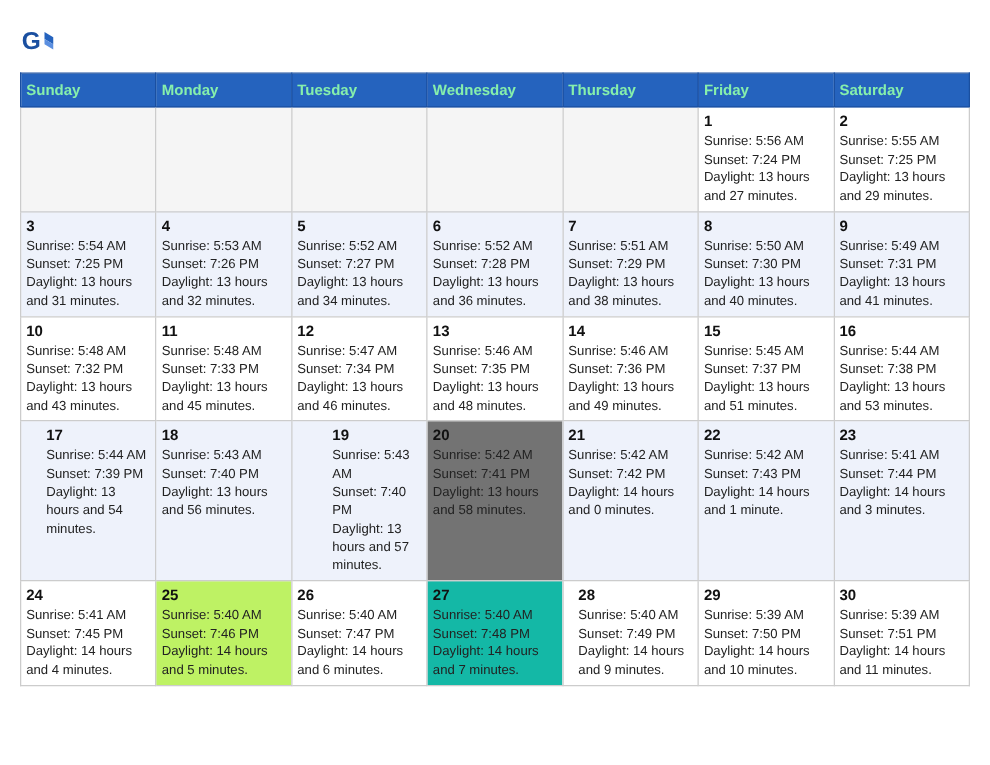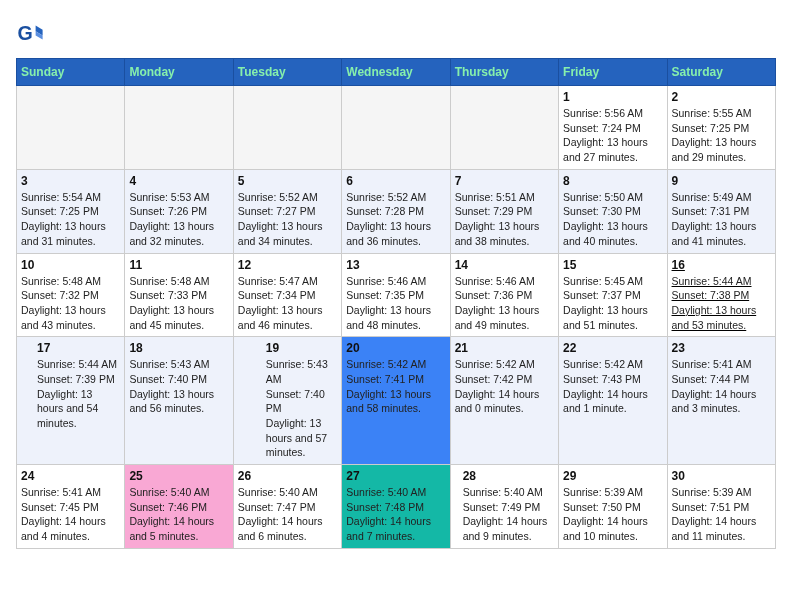--- a/index.html
+++ b/index.html
@@ -188,39 +188,39 @@
           <div class="day-info">Sunrise: 5:46 AM<br>Sunset: 7:35 PM<br>Daylight: 13 hours and 48 minutes.</div>
         </td>
         <td style="background: rgb(255, 255, 255);">
           <div class="day-num">14</div>
           <div class="day-info">Sunrise: 5:46 AM<br>Sunset: 7:36 PM<br>Daylight: 13 hours and 49 minutes.</div>
         </td>
         <td style="background: rgb(255, 255, 255);">
           <div class="day-num">15</div>
           <div class="day-info">Sunrise: 5:45 AM<br>Sunset: 7:37 PM<br>Daylight: 13 hours and 51 minutes.</div>
         </td>
-        <td style="background: rgb(255, 255, 255); text-decoration: underline;">
+        <td style="background: rgb(255, 255, 255);">
           <div class="day-num">16</div>
           <div class="day-info">Sunrise: 5:44 AM<br>Sunset: 7:38 PM<br>Daylight: 13 hours and 53 minutes.</div>
         </td>
       </tr>
       <tr>
         <td style="background: rgb(238, 242, 251); padding-left: 20px;">
           <div class="day-num">17</div>
           <div class="day-info">Sunrise: 5:44 AM<br>Sunset: 7:39 PM<br>Daylight: 13 hours and 54 minutes.</div>
         </td>
         <td style="background: rgb(238, 242, 251);">
           <div class="day-num">18</div>
           <div class="day-info">Sunrise: 5:43 AM<br>Sunset: 7:40 PM<br>Daylight: 13 hours and 56 minutes.</div>
         </td>
         <td style="background: rgb(238, 242, 251); padding-left: 32px;">
           <div class="day-num">19</div>
           <div class="day-info">Sunrise: 5:43 AM<br>Sunset: 7:40 PM<br>Daylight: 13 hours and 57 minutes.</div>
         </td>
-        <td style="background: #3b82f6;">
+        <td style="background: #737373;">
           <div class="day-num">20</div>
           <div class="day-info">Sunrise: 5:42 AM<br>Sunset: 7:41 PM<br>Daylight: 13 hours and 58 minutes.</div>
         </td>
         <td style="background: rgb(238, 242, 251);">
           <div class="day-num">21</div>
           <div class="day-info">Sunrise: 5:42 AM<br>Sunset: 7:42 PM<br>Daylight: 14 hours and 0 minutes.</div>
         </td>
         <td style="background: rgb(238, 242, 251);">
           <div class="day-num">22</div>
           <div class="day-info">Sunrise: 5:42 AM<br>Sunset: 7:43 PM<br>Daylight: 14 hours and 1 minute.</div>
@@ -228,21 +228,21 @@
         <td style="background: rgb(238, 242, 251);">
           <div class="day-num">23</div>
           <div class="day-info">Sunrise: 5:41 AM<br>Sunset: 7:44 PM<br>Daylight: 14 hours and 3 minutes.</div>
         </td>
       </tr>
       <tr>
         <td style="background: rgb(255, 255, 255);">
           <div class="day-num">24</div>
           <div class="day-info">Sunrise: 5:41 AM<br>Sunset: 7:45 PM<br>Daylight: 14 hours and 4 minutes.</div>
         </td>
-        <td style="background: #f9a8d4;">
+        <td style="background: #bef264;">
           <div class="day-num">25</div>
           <div class="day-info">Sunrise: 5:40 AM<br>Sunset: 7:46 PM<br>Daylight: 14 hours and 5 minutes.</div>
         </td>
         <td style="background: rgb(255, 255, 255); margin-top: 32px;">
           <div class="day-num">26</div>
           <div class="day-info">Sunrise: 5:40 AM<br>Sunset: 7:47 PM<br>Daylight: 14 hours and 6 minutes.</div>
         </td>
         <td style="background: #14b8a6;">
           <div class="day-num">27</div>
           <div class="day-info">Sunrise: 5:40 AM<br>Sunset: 7:48 PM<br>Daylight: 14 hours and 7 minutes.</div>

